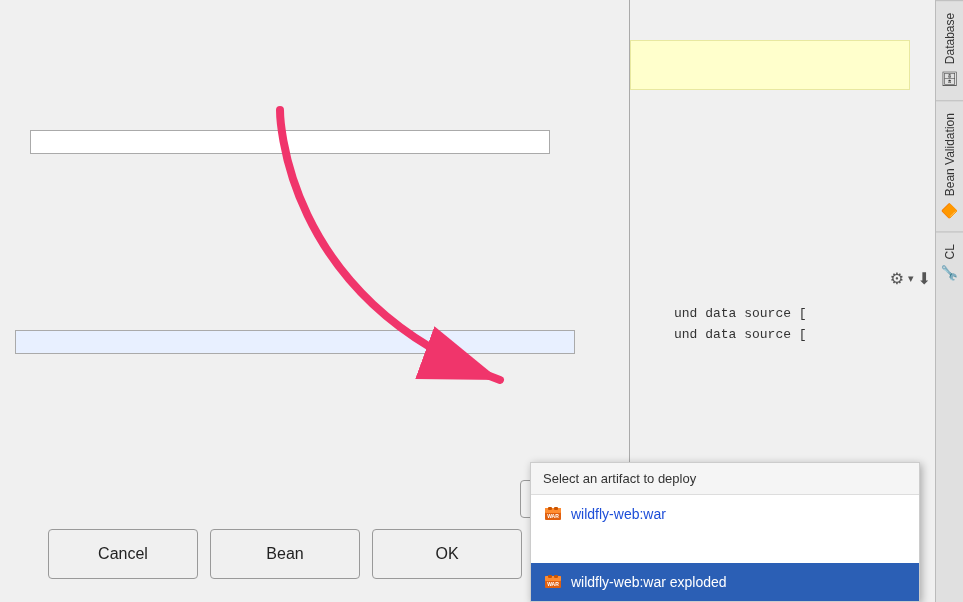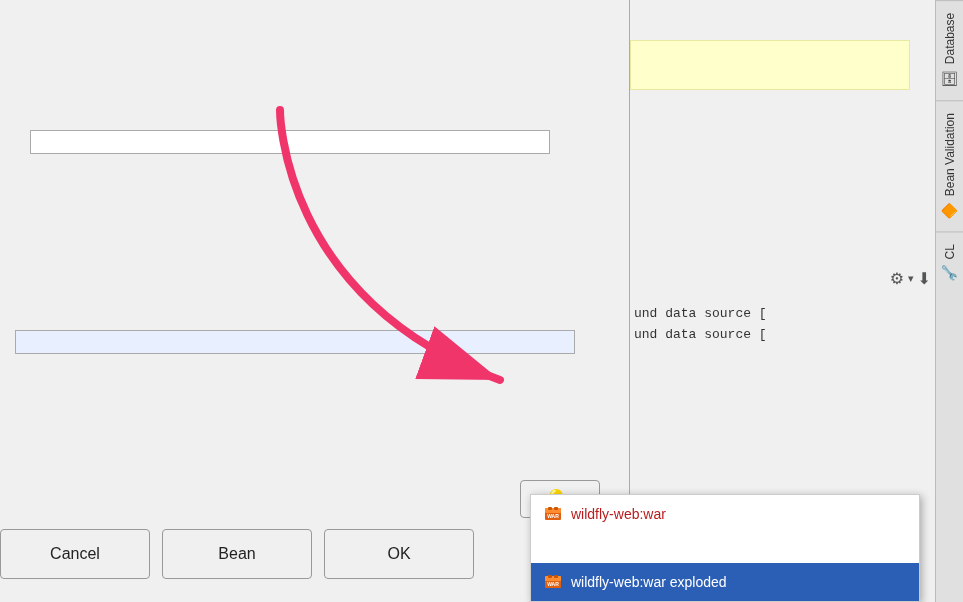--- a/index.html
+++ b/index.html
@@ -43,20 +43,21 @@
       background: #e8f0ff;
     }
 
     
     .button-row {
       position: absolute;
       bottom: 23px;
       left: 0;
       width: 570px;
       display: flex;
+      justify-content: center;
       gap: 12px;
     }
 
     .dialog-button {
       width: 150px;
       height: 50px;
       background: #f0f0f0;
       border: 1px solid #999;
       border-radius: 4px;
       font-size: 16px;
@@ -108,21 +109,21 @@
       color: #333;
       border-bottom: 1px solid #ddd;
     }
 
     .dropdown-item {
       display: flex;
       align-items: center;
       padding: 9px 12px;
       gap: 8px;
       font-size: 14px;
-      color: #b91c1c;
+      color: #1d4ed8;
       cursor: pointer;
       background: white;
     }
 
     .dropdown-item.selected {
       background: #2b5fb5;
       color: white;
       margin-top: 30px;
     }
 
@@ -190,20 +191,21 @@
       width: 280px;
       font-family: 'Courier New', monospace;
       font-size: 13px;
       color: #333;
       line-height: 1.6;
       padding: 4px;
     }
 
     .log-line {
       white-space: nowrap;
+      margin-left: 40px;
     }
 
     
     .side-tabs {
       width: 28px;
       display: flex;
       flex-direction: column;
       background: #e0e0e0;
       border-left: 1px solid #bbb;
     }
@@ -260,20 +262,21 @@
   </div>
 
   <div class="button-row">
     <button class="dialog-button">Cancel</button>
     <button class="dialog-button">Bean</button>
     <button class="dialog-button">OK</button>
   </div>
 </div>
 
 <div class="dropdown-popup">
+  <div class="dropdown-header">Select an artifact to deploy</div>
   <div class="dropdown-item">
     <svg class="artifact-icon" viewBox="0 0 20 20" xmlns="http://www.w3.org/2000/svg">
       <rect x="2" y="4" width="16" height="12" rx="1" fill="#e06010"></rect>
       <rect x="2" y="4" width="16" height="5" rx="1" fill="#ff8c30"></rect>
       <rect x="5" y="3" width="4" height="3" rx="1" fill="#cc5500"></rect>
       <rect x="11" y="3" width="4" height="3" rx="1" fill="#cc5500"></rect>
       <text x="10" y="14" text-anchor="middle" font-size="5" fill="white" font-weight="bold">WAR</text>
     </svg>
     <span>wildfly-web:war</span>
   </div>

